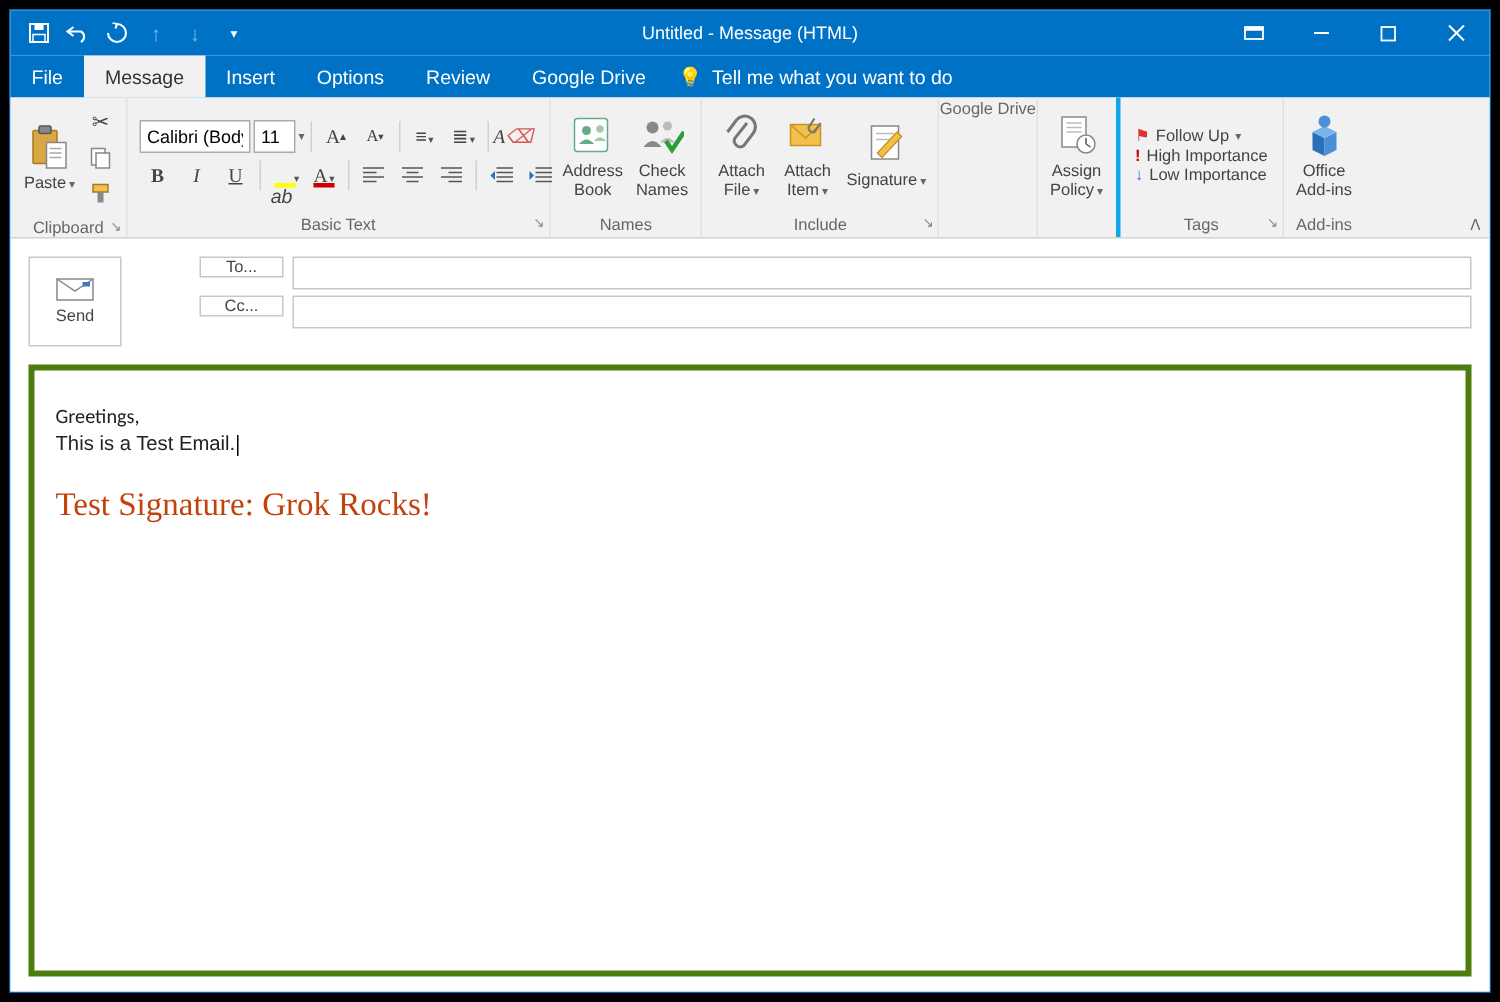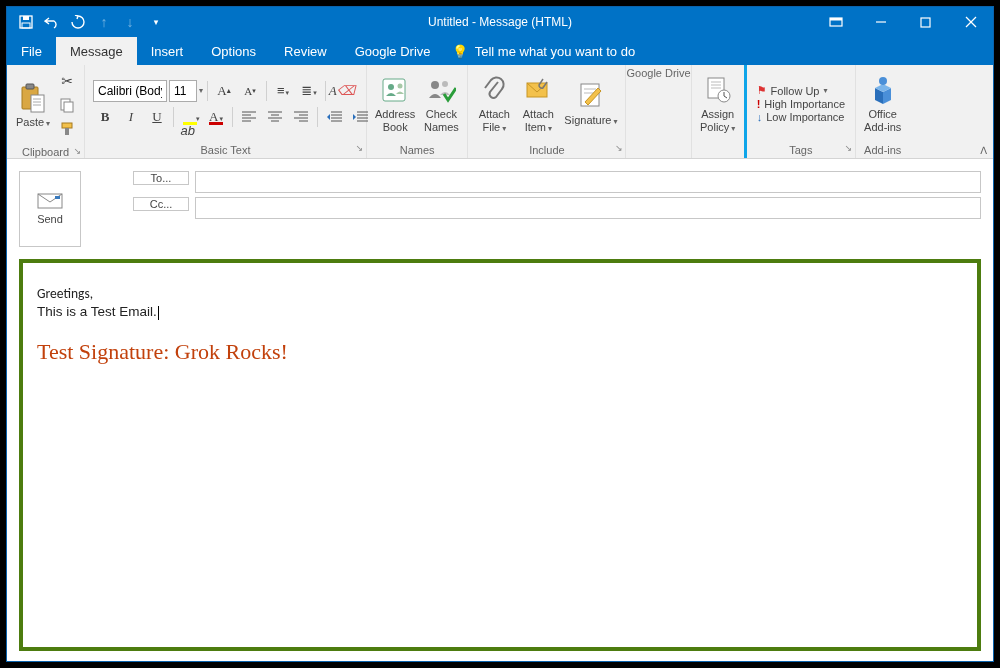--- a/index.html
+++ b/index.html
@@ -58,21 +58,21 @@
   .excl-red{color:#c00; font-weight:bold;}
   .arrow-blue{color:#2a6fbb;}
 
   
   .collapse-caret{ position:absolute; right:6px; bottom:2px; font-size:10px; color:#666;}
 
   
   .compose { flex:1; background:#fff; display:flex; flex-direction:column; padding:12px 12px 10px 12px; }
   .hdr-row{ display:flex; align-items:stretch; margin-bottom:4px;}
   .send-box{ width:62px; }
-  .send-inner{border:1px solid #c7c7c7; height:76px; display:flex; flex-direction:column; align-items:center; justify-content:center; gap:4px; font-size:11px; color:#444;}
+  .send-inner{border:1px solid #c7c7c7; height:60px; display:flex; flex-direction:column; align-items:center; justify-content:center; gap:4px; font-size:11px; color:#444;}
   .env-ic{font-size:16px;}
   .fields{flex:1; display:flex; flex-direction:column; gap:4px; margin-left:8px;}
   .field-row{display:flex; align-items:flex-start; gap:6px;padding-left:44px;}
   .lbl-btn{width:56px; border:1px solid #c7c7c7; display:flex; align-items:center; justify-content:center; font-size:11px; color:#444; }
   .lbl-plain{width:56px; display:flex; align-items:center; justify-content:flex-end; padding-right:4px; font-size:11px; color:#444;}
   .txtfield{flex:1; border:1px solid #c7c7c7; height:22px; font-size:12px; padding:2px 4px;}
 
   .body-area{ flex:1; border:4px solid #4d7c0f; margin-top:8px; padding:22px 14px; font-size:13px; color:#222; overflow:hidden;}
   .body-line{ font-family:"Calibri","Segoe UI",sans-serif; font-size:13.5px; line-height:1.35;}
   .cursor{display:inline-block; width:1px; height:14px; background:#000; vertical-align:middle; margin-left:1px;}

